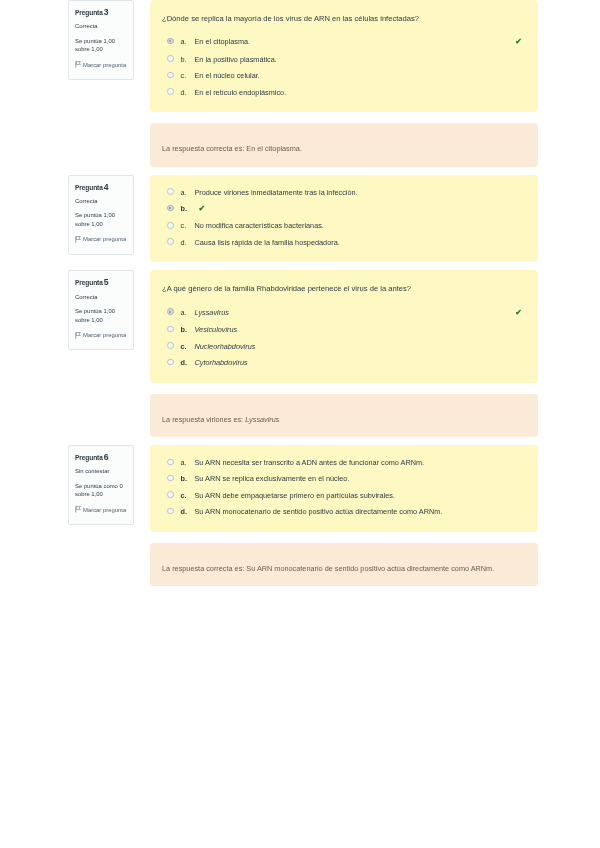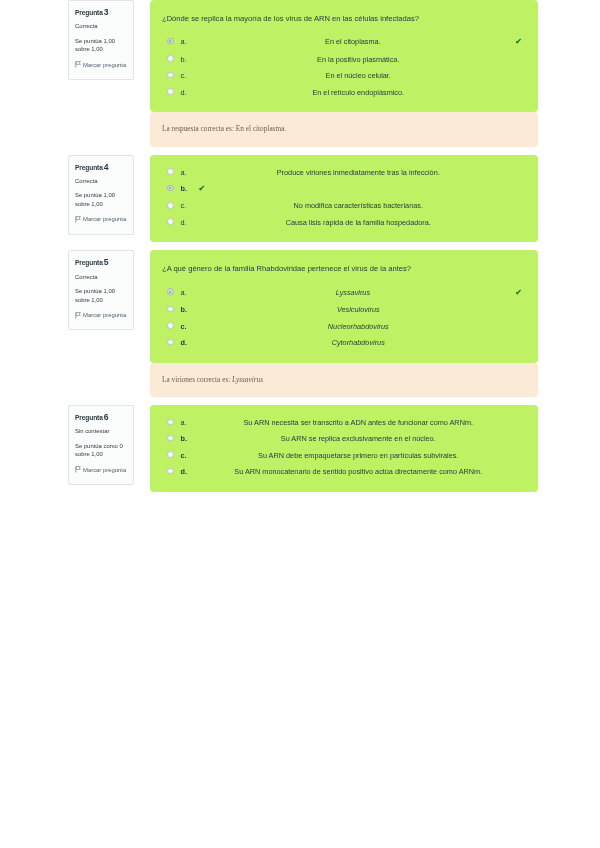--- a/index.html
+++ b/index.html
@@ -82,21 +82,21 @@
   .info-flag .flag-label {
     display: block;
   }
 
   
   .qcol {
     flex: 1 1 auto;
     min-width: 0;
   }
   .qpanel {
-    background: #bef264;
+    background: #fef9c3;
     border-radius: 4px;
     padding: 13px 16px 15px 12px;
     box-sizing: border-box;
   }
   .qtext {
     font-size: 7.6px;
     line-height: 1.5;
     color: #2b3a42;
     margin: 0 0 13px 0;
   }
@@ -143,42 +143,41 @@
 
   .letter {
     flex: 0 0 auto;
     width: 14px;
     font-size: 7.3px;
     color: #2b3a42;
   }
   .answer.bold .letter { font-weight: bold; }
   .atext {
     flex: 1 1 auto;
-    text-align: center;
   }
   .atext.italic { font-style: italic; }
 
   .tick {
     color: #1e7b3c;
     font-weight: bold;
     font-size: 8px;
     margin-left: 4px;
     display: inline-block;
   }
 
   
   .feedback {
+    margin-top: 11px;
     background: #fbead6;
     border-radius: 4px;
-    padding: 11px 14px 12px 12px;
+    padding: 20px 14px 12px 12px;
     box-sizing: border-box;
     font-size: 7.3px;
     line-height: 1.55;
     color: #6d5b45;
-    font-family: Liberation Serif, serif;
   }
   .feedback .fb-italic { font-style: italic; }
 </style>
 </head>
 <body>
 
 <div class="page">
   <div id="questions-root">
       <div class="question-block">
         <div class="info-box">
@@ -296,21 +295,21 @@
                 <span class="letter">c.</span>
                 <span class="atext italic">Nucleorhabdovirus</span>
               </li>
               <li class="answer bold">
                 <span class="radio"></span>
                 <span class="letter">d.</span>
                 <span class="atext italic">Cytorhabdovirus</span>
               </li>
             </ul>
           </div>
-          <div class="feedback"><span>La viriones correcta es: </span><span class="fb-italic">Lyssavirus</span></div>
+          <div class="feedback"><span>La respuesta viriones es: </span><span class="fb-italic">Lyssavirus</span></div>
         </div>
       </div>
       <div class="question-block">
         <div class="info-box">
           <div class="info-title"><span>Pregunta</span><span class="qnum">6</span></div>
           <div class="info-state">Sin contestar</div>
           <div class="info-marks">Se puntúa como 0 sobre 1,00</div>
           <div class="info-flag">
             <span class="flag-icon"><svg width="6" height="7" viewBox="0 0 6 7">
                 <path d="M0.8 0.3 V6.6" stroke="#7b8b92" stroke-width="0.8" fill="none"></path>
@@ -337,16 +336,17 @@
                 <span class="letter">c.</span>
                 <span class="atext">Su ARN debe empaquetarse primero en partículas subvirales.</span>
               </li>
               <li class="answer bold">
                 <span class="radio"></span>
                 <span class="letter">d.</span>
                 <span class="atext">Su ARN monocatenario de sentido positivo actúa directamente como ARNm.</span>
               </li>
             </ul>
           </div>
+          <div class="feedback"><span>La respuesta correcta es: Su ARN monocatenario de sentido positivo actúa directamente como ARNm.</span></div>
         </div>
       </div>
     </div>
 </div>
 
 </body></html>

